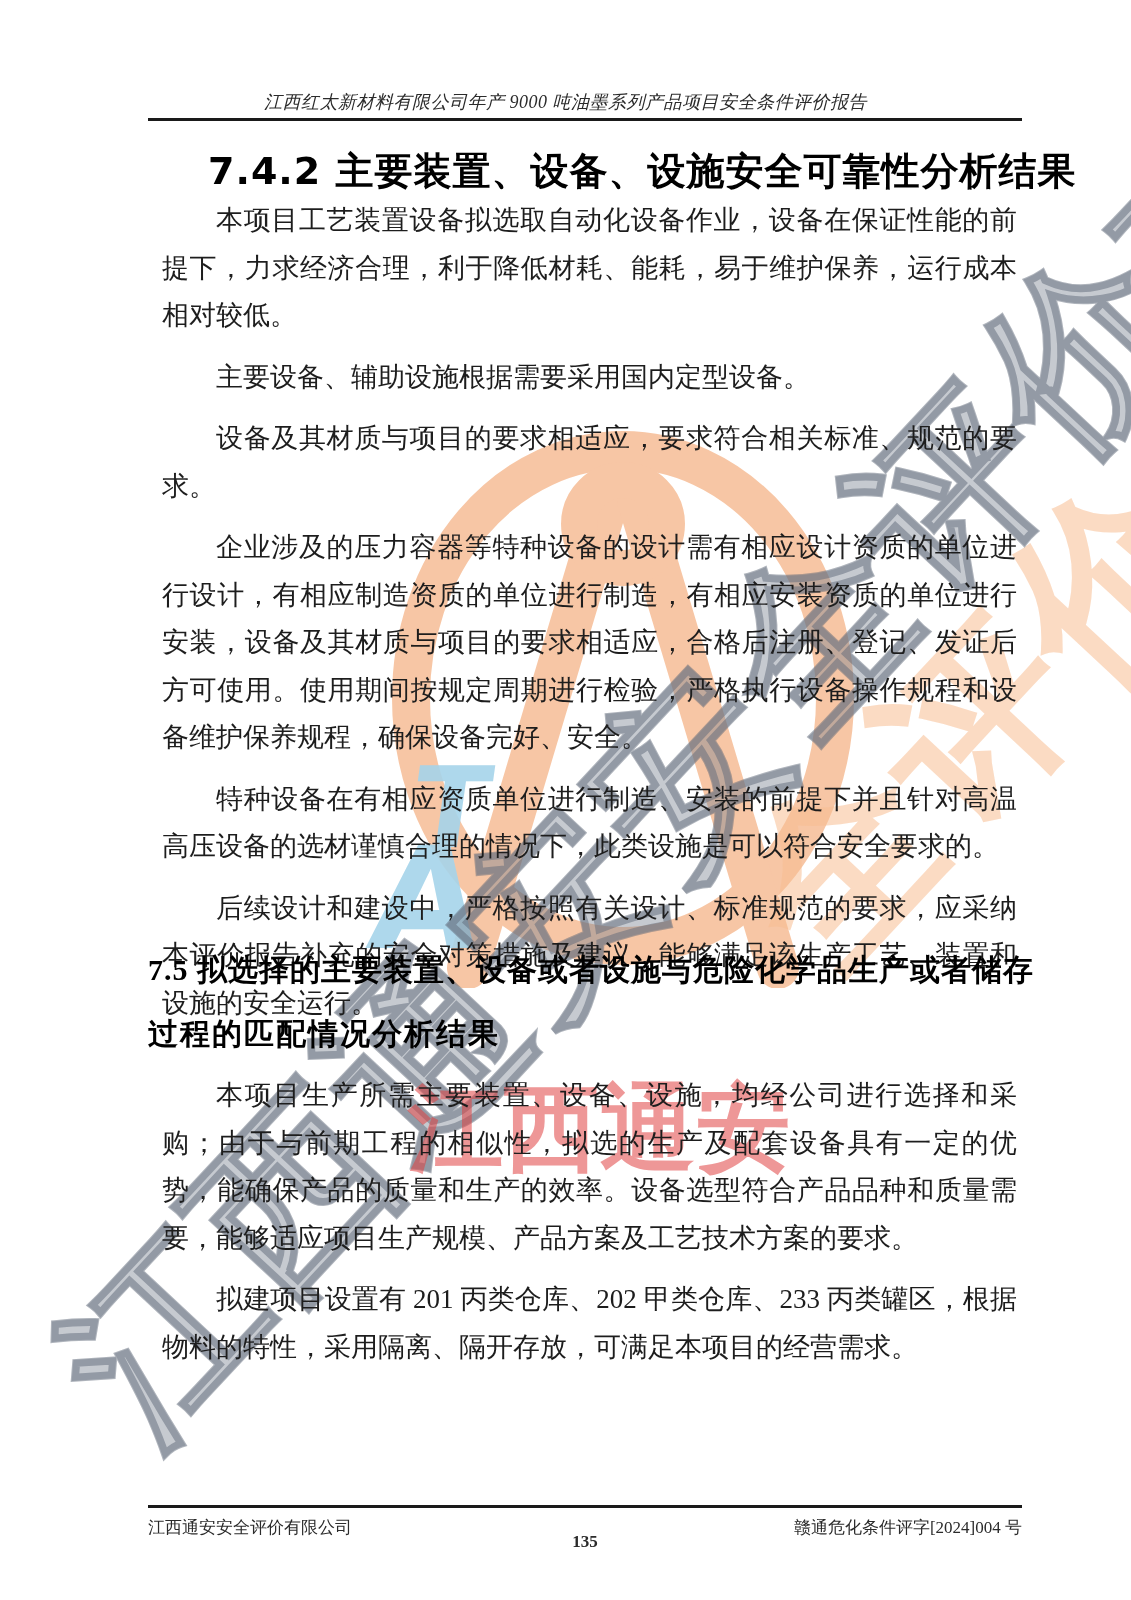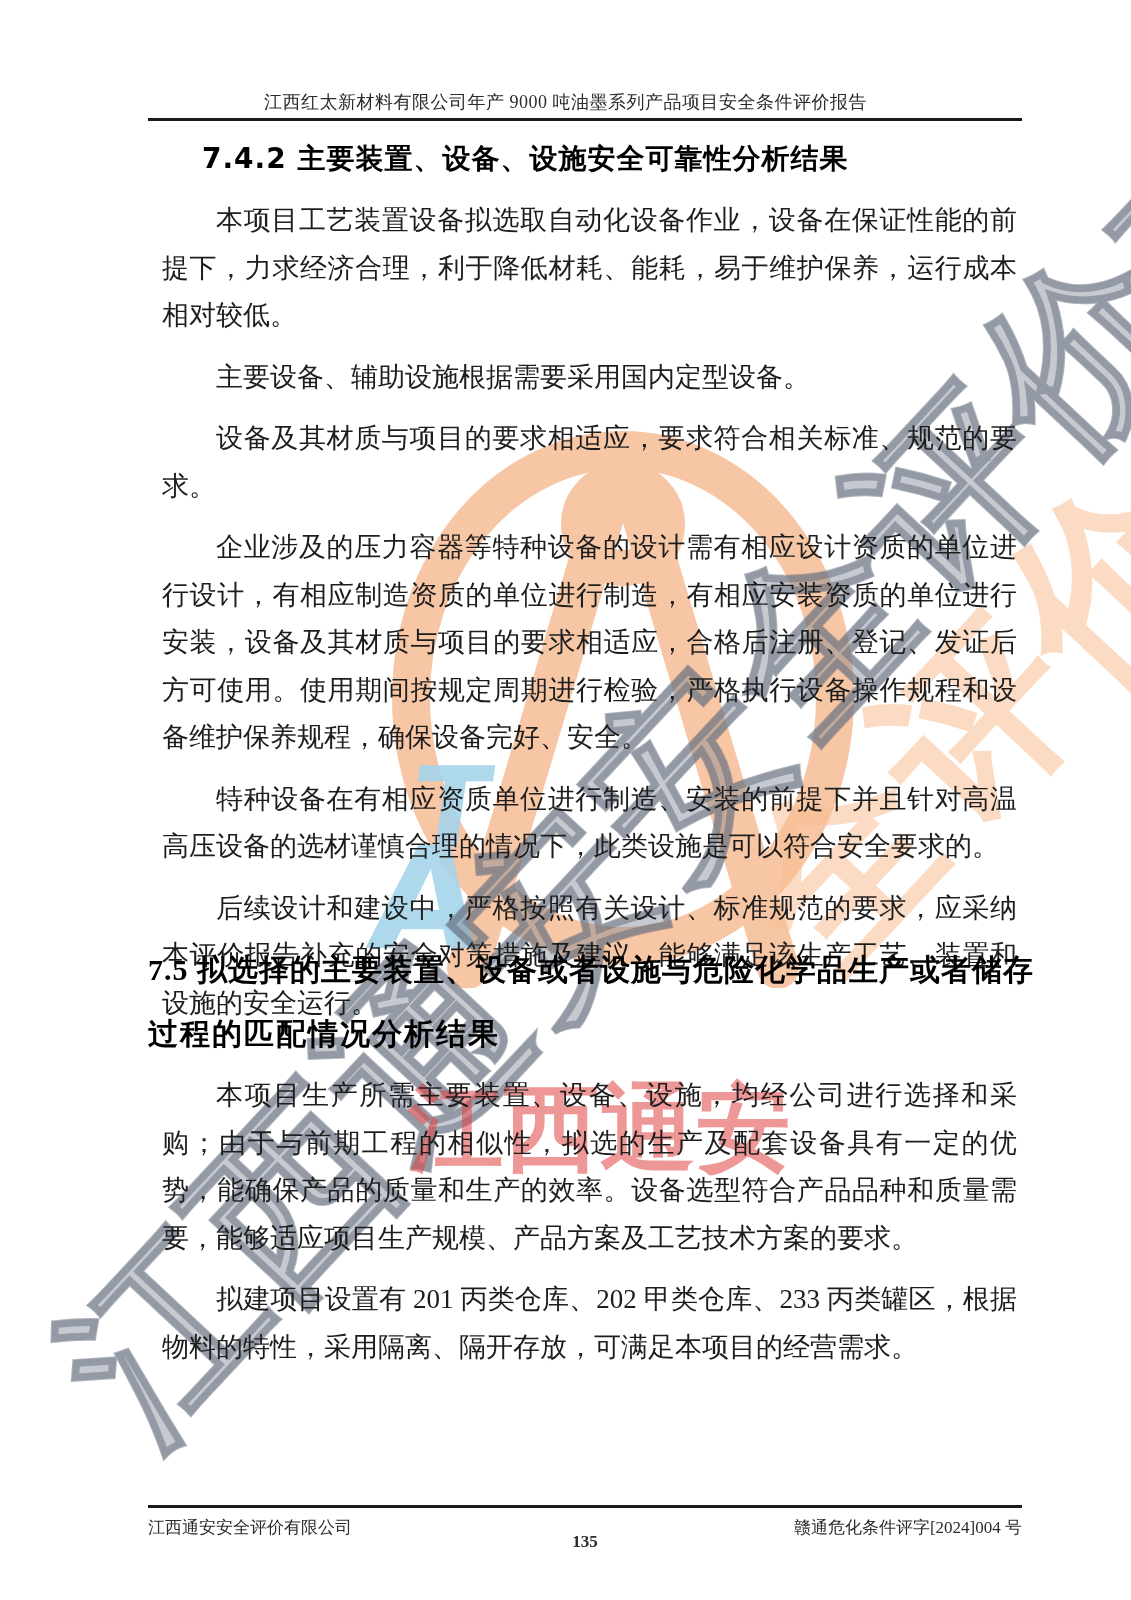--- a/index.html
+++ b/index.html
@@ -36,27 +36,27 @@
   .wm-ta .a{position:absolute;left:498px;top:828px;font-size:142px;line-height:1;}
   .wm-red{
     position:absolute;left:408px;top:1038px;
     font-size:95px;font-weight:bold;line-height:1;white-space:nowrap;
     color:rgba(224,65,65,0.55);letter-spacing:1px;margin-top:44px;
   }
   
   .content{position:absolute;inset:0;z-index:1;}
   .header-title{
     position:absolute;left:0;top:90px;width:100%;
-    text-align:center;font-size:18px;color:#2b2b2b;letter-spacing:.5px;
+    text-align:center;font-size:18px;color:#2b2b2b;letter-spacing:.5px;font-style:italic;
   }
   .header-rule{position:absolute;left:148px;top:118px;width:874px;height:3px;background:#1a1a1a;}
   .h742{
-    position:absolute;left:196px;top:134px;margin:6px;
+    position:absolute;left:196px;top:134px;margin:12px;
     font-family:"DejaVu Sans","Liberation Sans",sans-serif;
-    font-size:28px;font-weight:bold;color:#000;letter-spacing:1px;
+    font-size:38px;font-weight:bold;color:#000;letter-spacing:1px;
     white-space:nowrap;
   }
   .body1{position:absolute;left:148px;top:183px;width:883px;}
   .body2{position:absolute;left:148px;top:1058px;width:883px;}
   .body1 p,.body2 p{
     margin:14px;font-size:27px;line-height:47.5px;
     text-align:justify;text-indent:54px;color:#1d1d1d;
   }
   .body2 p + p{margin-top:6px;}
   .h75{

